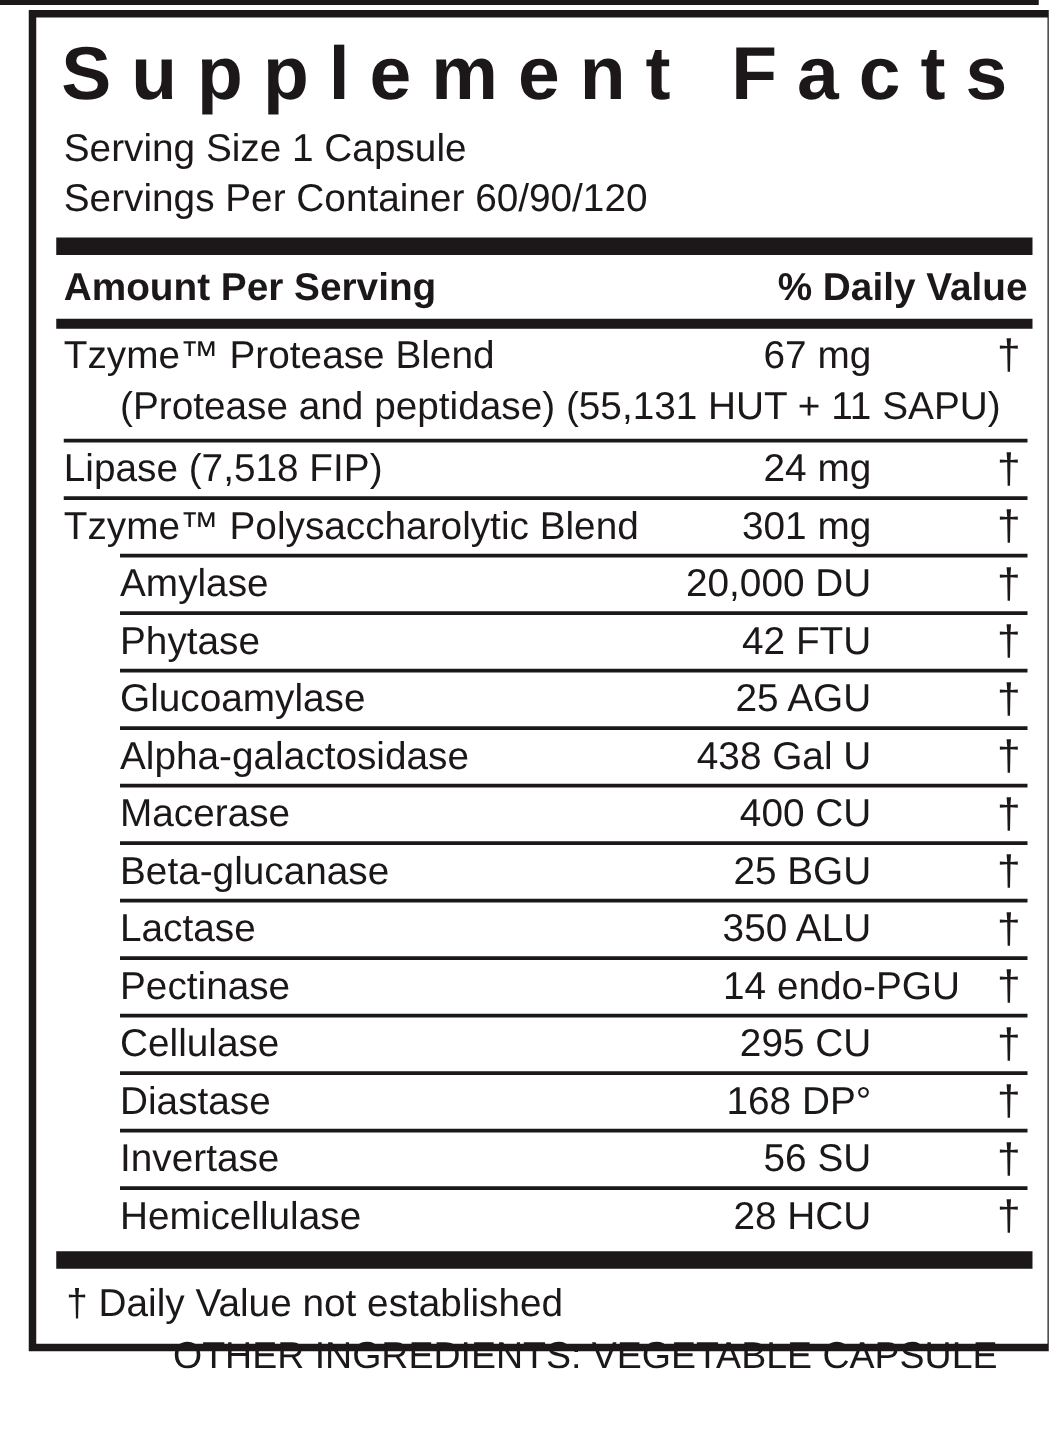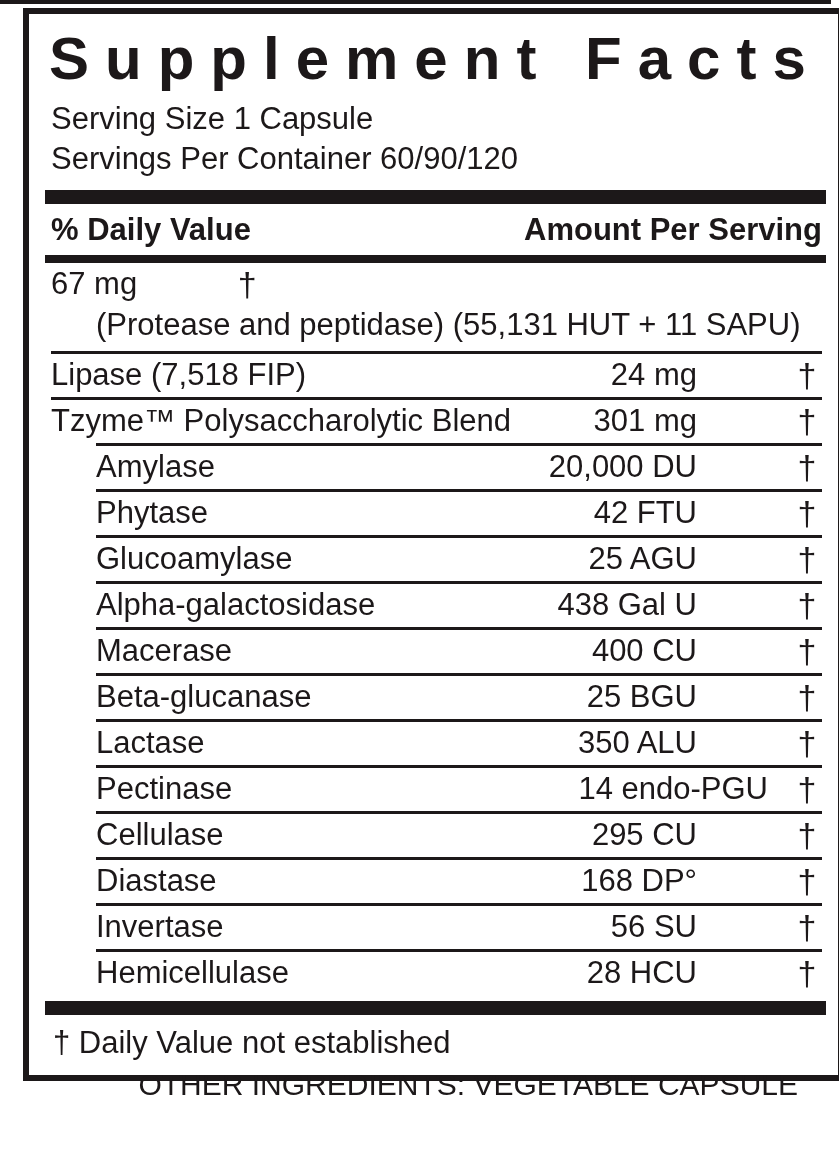--- a/index.html
+++ b/index.html
@@ -87,29 +87,30 @@
 
 <div class="panel">
   <h1 class="panel-title">Supplement Facts</h1>
 
   <p class="serving-line">Serving Size 1 Capsule</p>
   <p class="serving-line">Servings Per Container 60/90/120</p>
 
   <div class="bar bar-thick"></div>
 
   <div class="col-header-row">
+    <span>Amount Per Serving</span>
     <span>% Daily Value</span>
-    <span>Amount Per Serving</span>
   </div>
 
   <div class="bar bar-medium"></div>
 
   <div class="rows">
       <div class="row">
         <div class="row-main">
+          <span class="row-name">Tzyme™ Protease Blend</span>
           <span class="row-amount">67 mg</span>
           <span class="row-dagger">†</span>
         </div>
         <div class="row-sub">(Protease and peptidase) (55,131 HUT + 11 SAPU)</div>
       </div>
       <div class="row">
         <div class="row-main">
           <span class="row-name">Lipase (7,518 FIP)</span>
           <span class="row-amount">24 mg</span>
           <span class="row-dagger">†</span>

